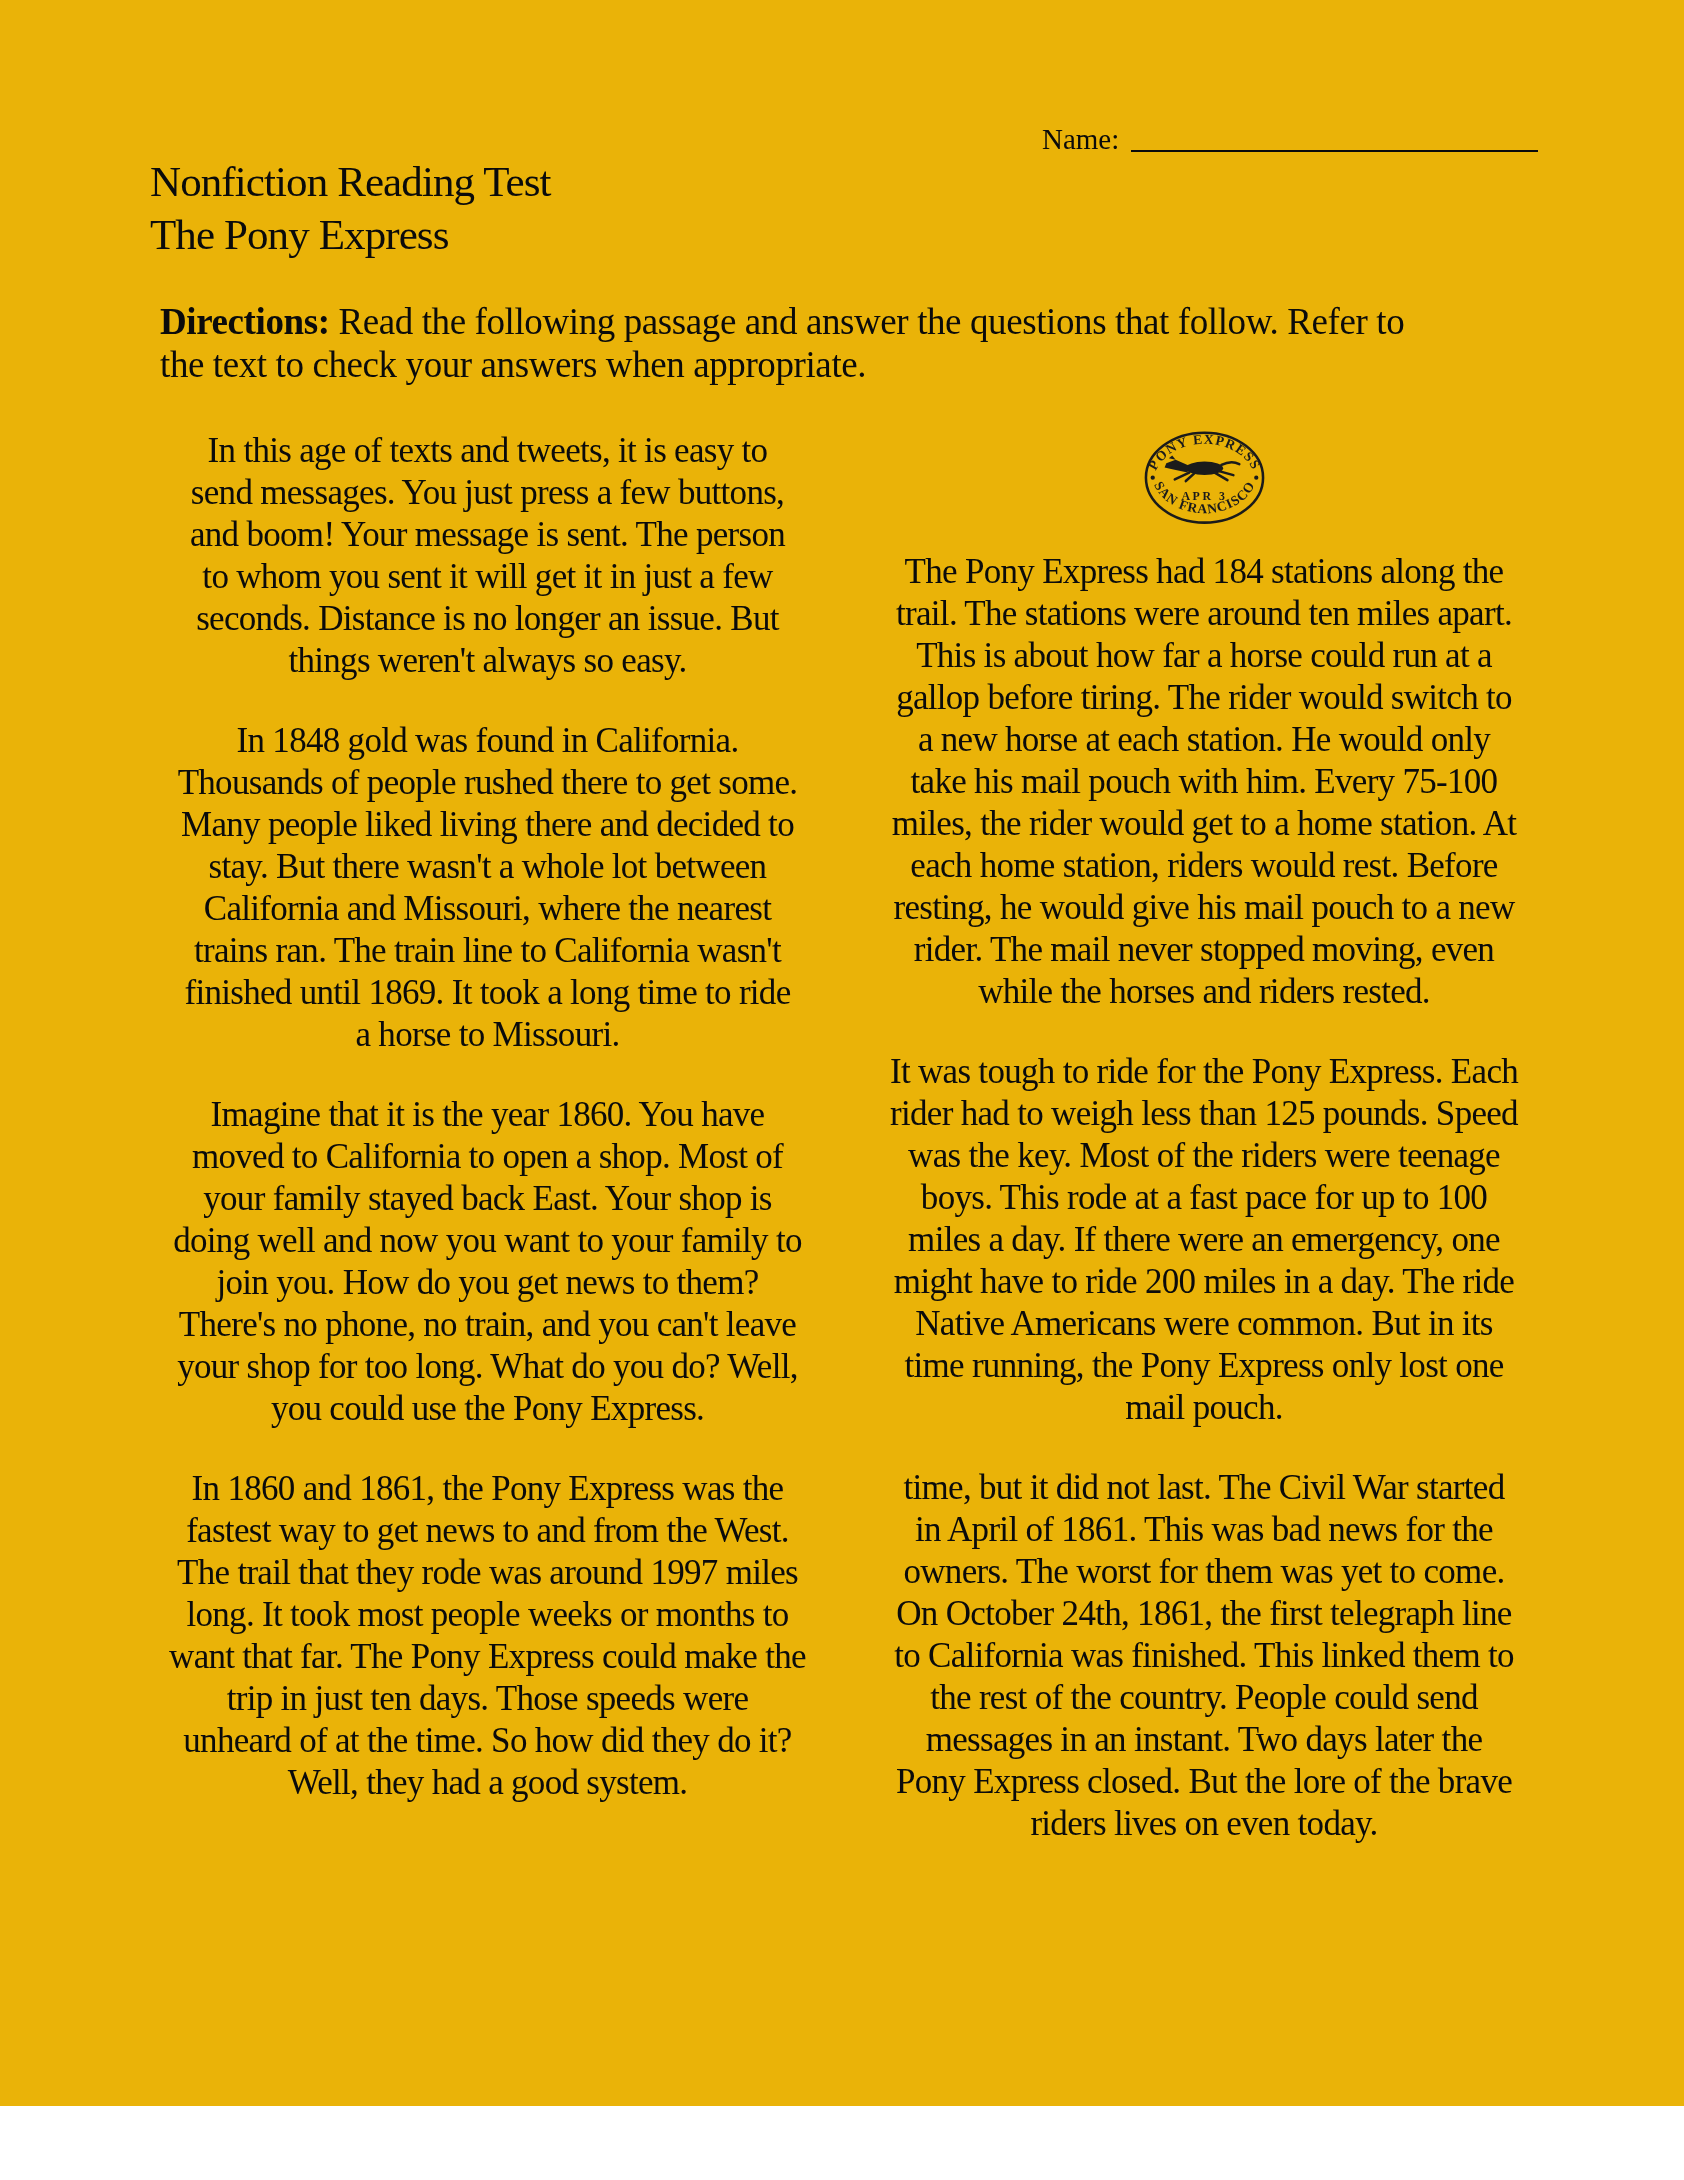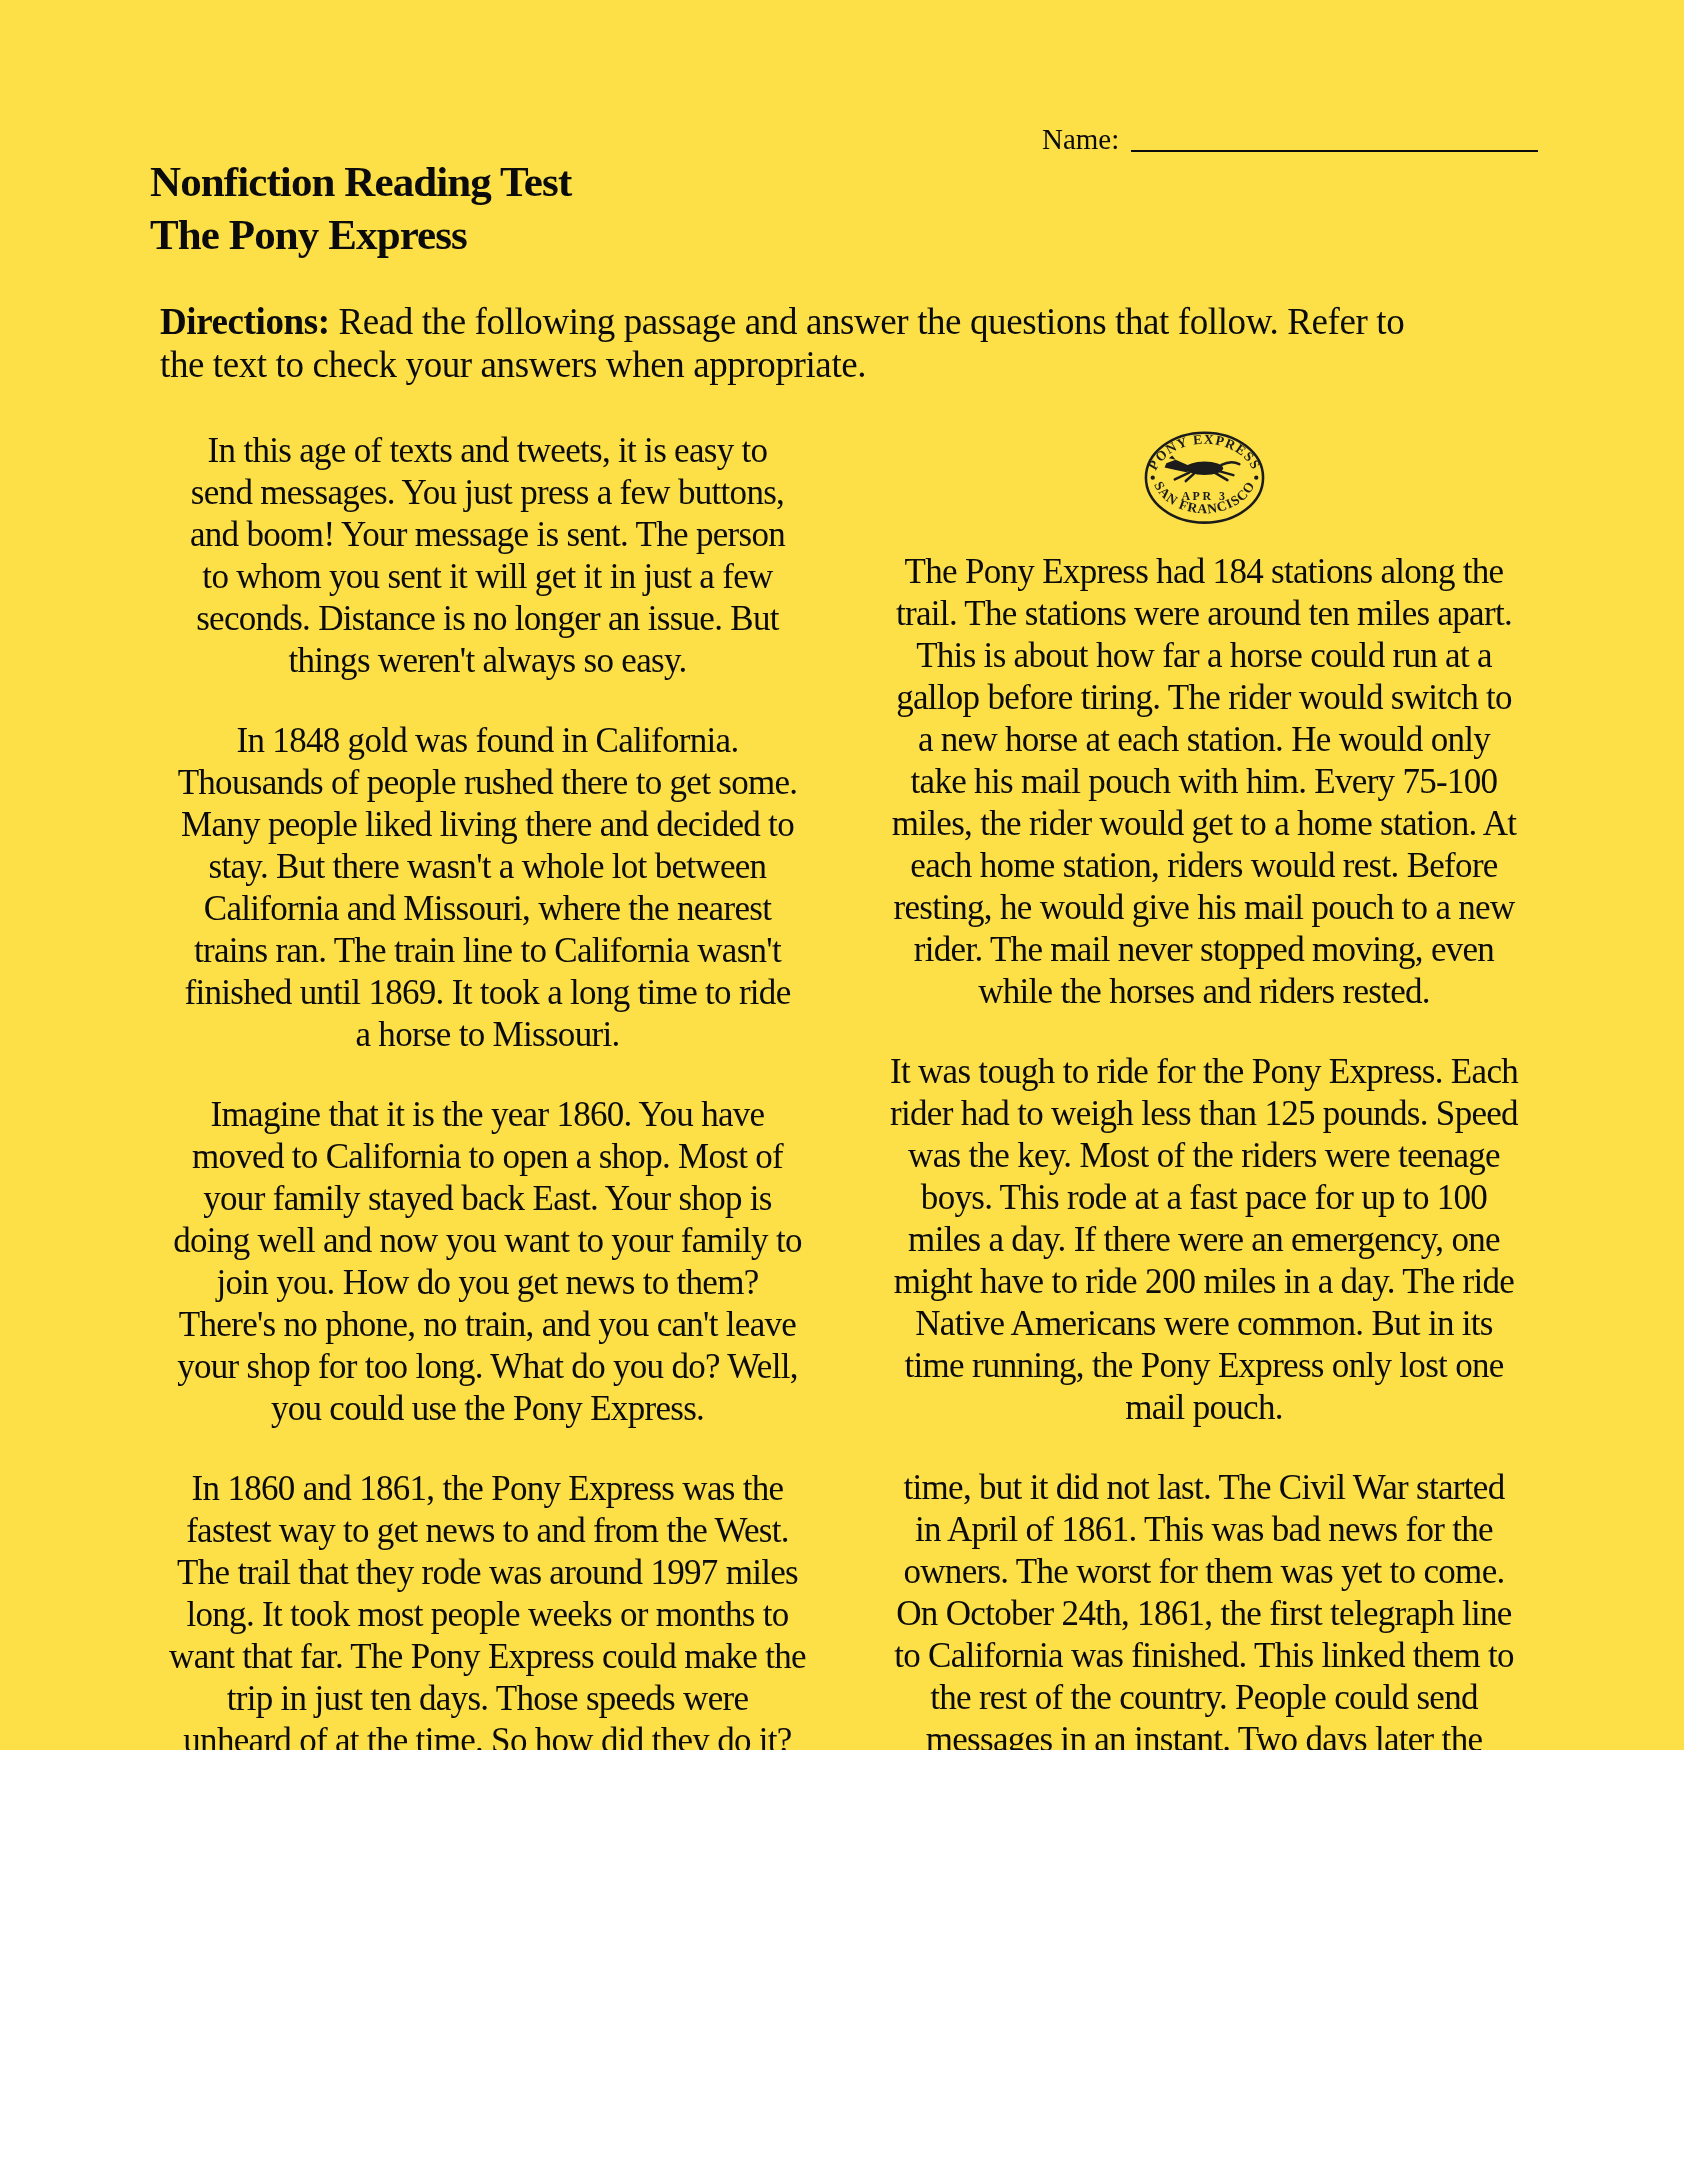--- a/index.html
+++ b/index.html
@@ -1,20 +1,20 @@
 <!DOCTYPE html>
 <html style="font-size:13.6px"><head>
 <meta charset="utf-8">
 <style>
   html,body{margin:0;padding:0;background:#ffffff;}
   .page{
     position:relative;
     width:1685px;
-    height:1750px;
-    background:#fde047;
+    height:2106px;
+    background:#eab308;
     font-family:"Liberation Serif","DejaVu Serif",serif;
     color:#0b0b0b;
     overflow:hidden;
   }
   .name-block{
     position:absolute;
     left:1042px;
     top:122px;
     font-size:29px;
     line-height:34px;
@@ -26,21 +26,21 @@
     height:2.6px;
     background:#0b0b0b;
     margin-left:12px;
     vertical-align:-3.4px;
   }
   .title-block{
     position:absolute;
     left:150px;
     top:155px;
     font-size:43px;
-    font-weight:700;
+    font-weight:400;
     line-height:53px;
     letter-spacing:-0.9px;
     white-space:nowrap;
   }
   .directions{
     position:absolute;
     left:160px;
     top:300px;
     font-size:37px;
     line-height:43px;

